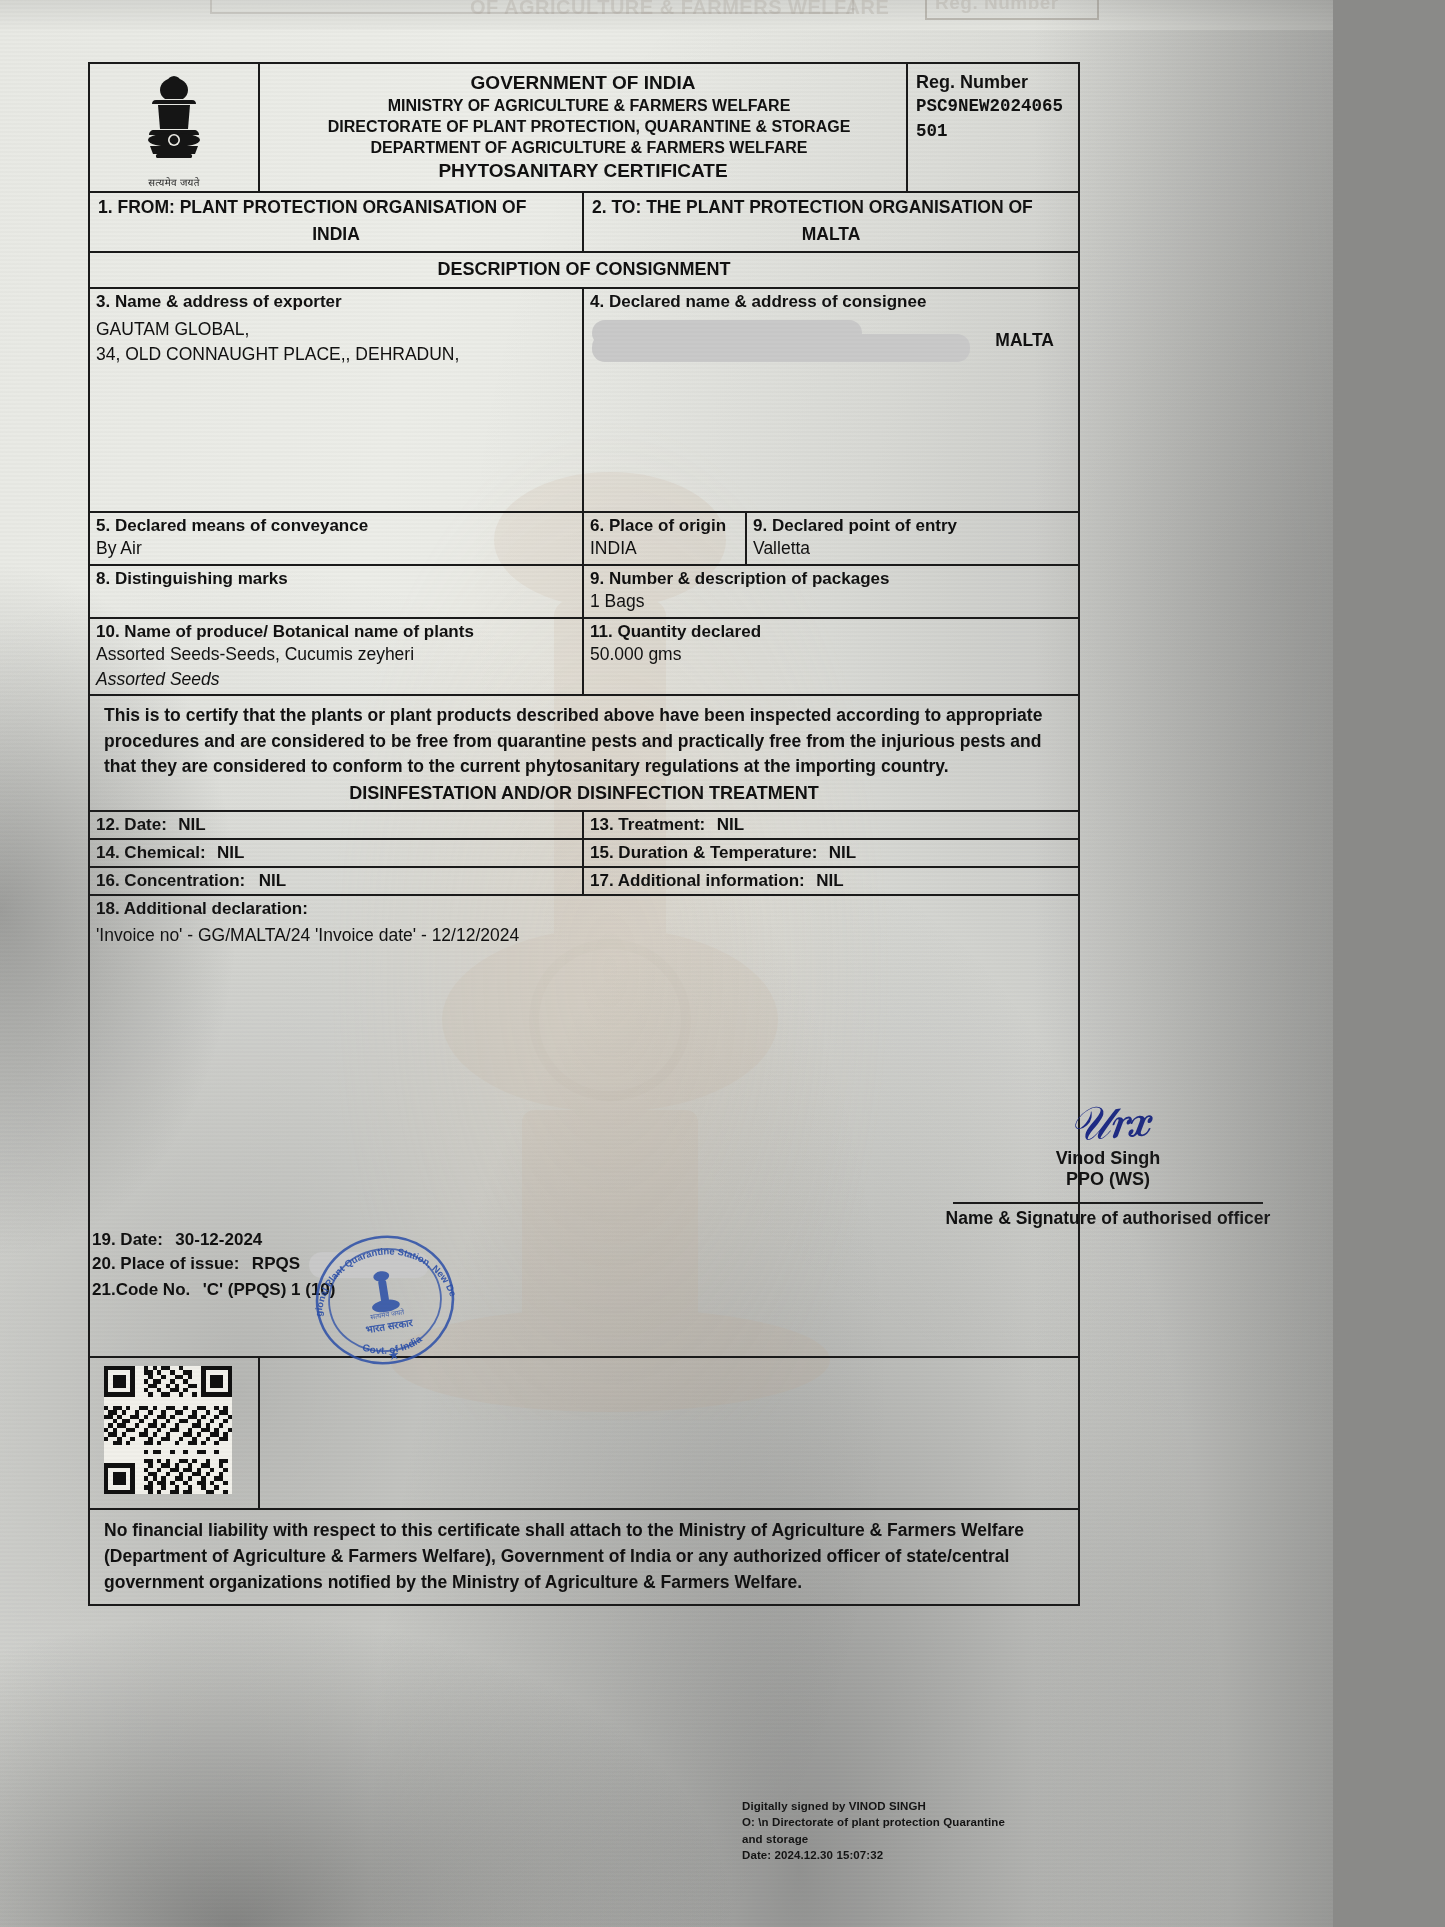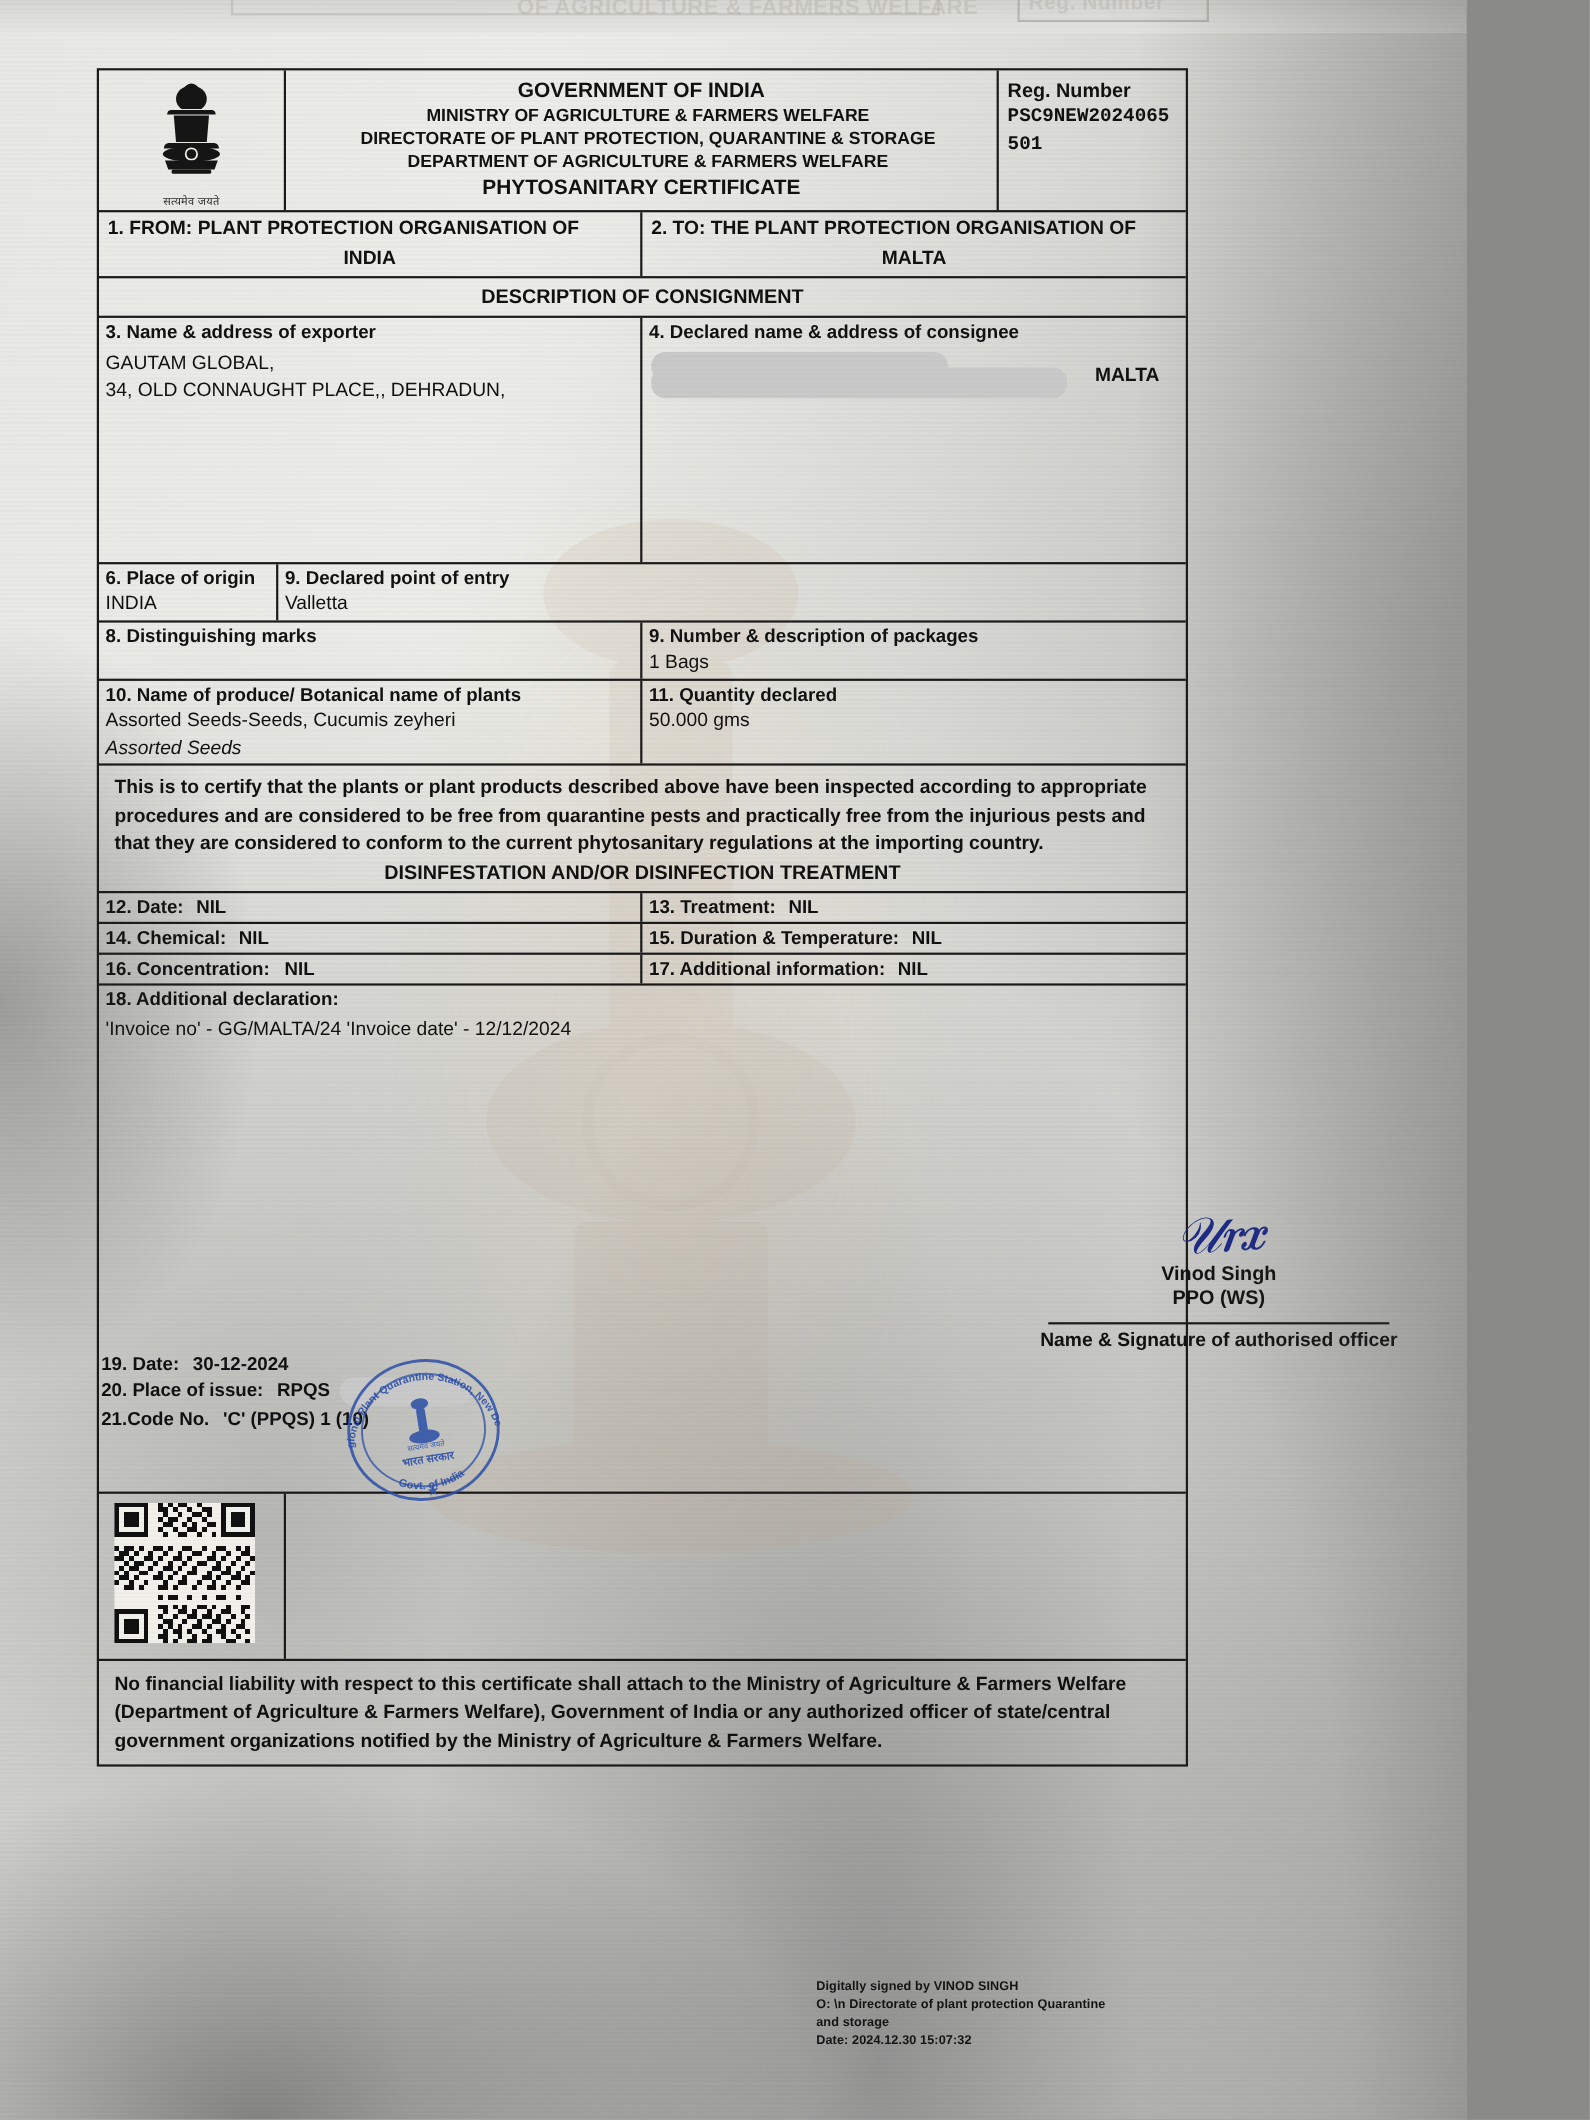--- a/index.html
+++ b/index.html
@@ -171,20 +171,24 @@
         <div class="lbl">4. Declared name &amp; address of consignee</div>
         <div style="position:relative;margin-top:8px;height:46px;">
           <span class="redact" style="position:absolute;left:2px;top:0;width:270px;height:26px;"></span>
           <span class="redact" style="position:absolute;left:2px;top:14px;width:378px;height:28px;"></span>
           <span style="position:absolute;right:18px;top:10px;font-size:17.5px;font-weight:bold;color:#111;">MALTA</span>
         </div>
       </div>
     </div>
 
     <div class="row">
+      <div class="cell bdr" style="width:50%;">
+        <div class="lbl">5. Declared means of conveyance</div>
+        <div class="val">By Air</div>
+      </div>
       <div class="cell bdr" style="width:16.5%;">
         <div class="lbl">6. Place of origin</div>
         <div class="val">INDIA</div>
       </div>
       <div class="cell" style="flex:1;">
         <div class="lbl">9. Declared point of entry</div>
         <div class="val">Valletta</div>
       </div>
     </div>
 

